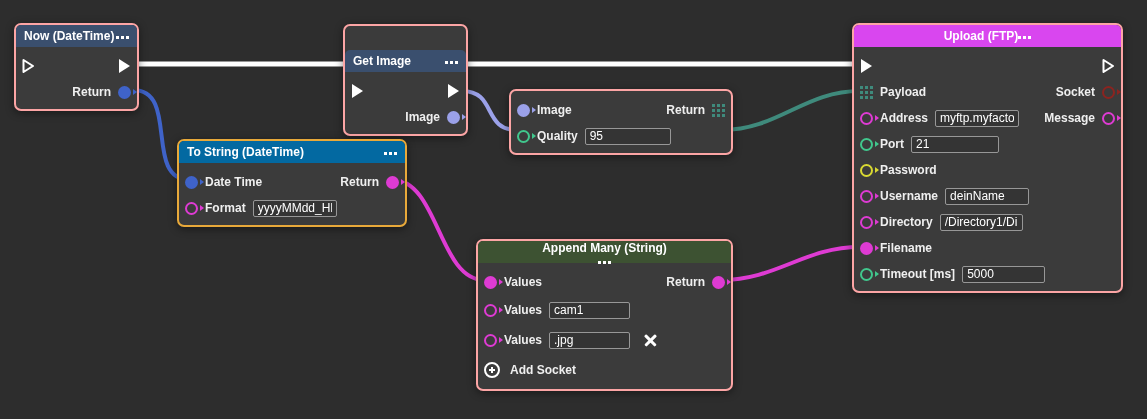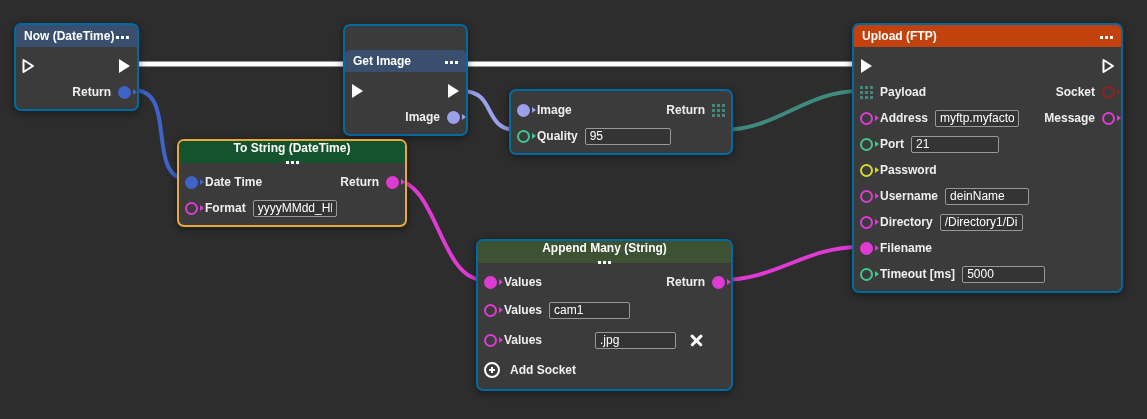--- a/index.html
+++ b/index.html
@@ -1,19 +1,19 @@
 <!DOCTYPE html>
 <html><head>
 <meta charset="utf-8">
 <style>
   html,body{margin:0;padding:0;}
   body{font-family:"Liberation Sans",sans-serif;}
   .canvas{position:relative;width:1147px;height:419px;overflow:hidden;}
   .wires{position:absolute;left:0;top:0;z-index:0;}
-  .node{position:absolute;z-index:1;background:#3b3b3b;border:2px solid #0369a1;
+  .node{position:absolute;z-index:1;background:#3b3b3b;border:2px solid #fca5a5;
         border-radius:7px;box-shadow:0 2px 8px rgba(0,0,0,.45);box-sizing:border-box;}
   .node.selected{border-color:#e8a93a;}
   .hdr{height:22px;display:flex;align-items:center;justify-content:space-between;
        padding:0 8px;border-radius:5px 5px 0 0;}
   .hdr-title{font-size:12px;font-weight:bold;color:#fff;white-space:nowrap;}
   .dots{position:relative;width:13px;height:13px;flex:none;}
   .dots::before{content:'';position:absolute;left:0;top:6px;width:3px;height:3px;
        background:#fff;box-shadow:5px 0 #fff,10px 0 #fff;}
   .body{padding:6px 0 4px 0;}
   .row{display:flex;align-items:center;height:26px;padding:0 6px;gap:7px;}
@@ -117,21 +117,21 @@
       </div>
       <div class="row">
         <span class="sock hollow" style="--c: #41c78d;"></span>
         <span class="lbl">Quality</span>
         <input class="field" style="width: 86px;" value="95">
       </div>
     </div>
   </div>
 
   <div class="node selected" style="left: 177px; top: 139px; width: 230px; border-color: rgb(232, 169, 58);">
-    <div class="hdr" style="background: #14532d; flex-direction: column;">
+    <div class="hdr" style="background: #0369a1;">
       <span class="hdr-title">To String (DateTime)</span>
       <span class="dots"></span>
     </div>
     <div class="body">
       <div class="row">
         <span class="sock filled" style="--c: #3f63c9;"></span>
         <span class="lbl">Date Time</span>
         <span class="spacer"></span>
         <span class="lbl">Return</span>
         <span class="sock filled" style="--c: #de3bd3;"></span>
@@ -158,32 +158,32 @@
         <span class="sock filled" style="--c: #de3bd3;"></span>
       </div>
       <div class="row tall">
         <span class="sock hollow" style="--c: #de3bd3;"></span>
         <span class="lbl">Values</span>
         <input class="field" style="width: 81px;" value="cam1">
       </div>
       <div class="row tall">
         <span class="sock hollow" style="--c: #de3bd3;"></span>
         <span class="lbl">Values</span>
-        <input class="field" style="width: 81px; margin-left: 46px;" value=".jpg">
+        <input class="field" style="width: 81px;" value=".jpg">
         <span class="xbtn"></span>
       </div>
       <div class="row tall" style="gap:10px;">
         <span class="plus-circle"></span>
         <span class="lbl">Add Socket</span>
       </div>
     </div>
   </div>
 
   <div class="node" style="left:852px;top:23px;width:271px;">
-    <div class="hdr" style="background: #c2410c;">
+    <div class="hdr" style="background: #d946ef; justify-content: center;">
       <span class="hdr-title">Upload (FTP)</span>
       <span class="dots"></span>
     </div>
     <div class="body">
       <div class="row">
         <svg class="tri" width="13" height="16">
           <polygon points="1,1 12,8 1,15" fill="#ffffff"></polygon>
           </svg>
         <span class="spacer"></span>
         <svg class="tri" width="13" height="16">

